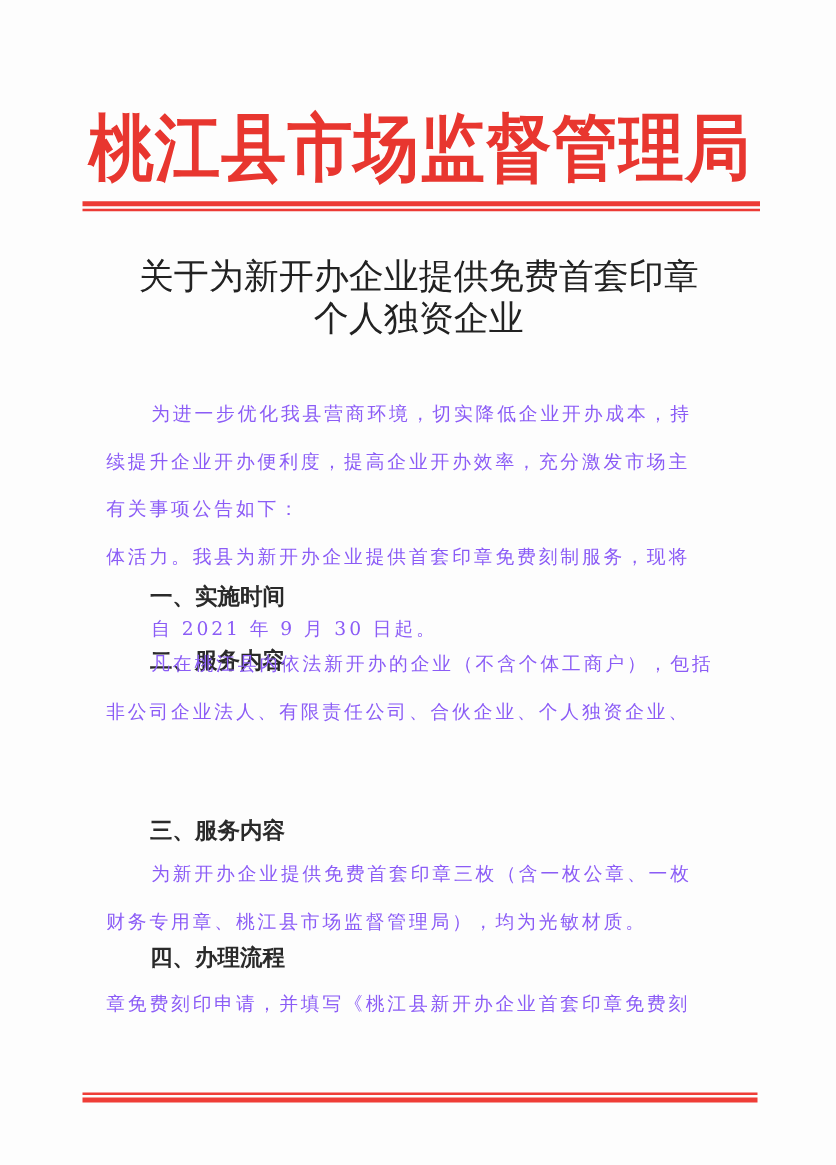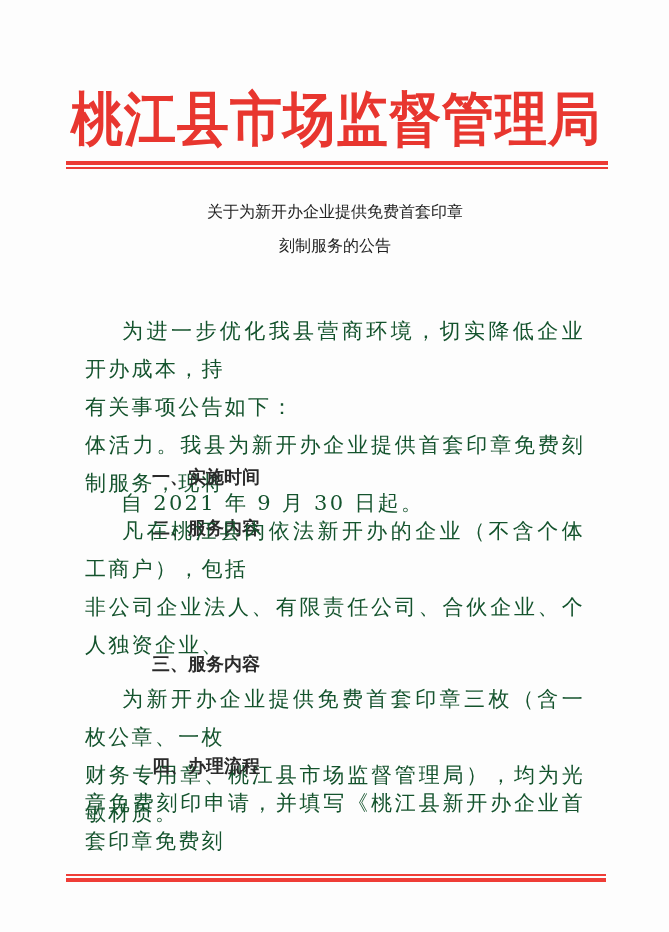--- a/index.html
+++ b/index.html
@@ -10,48 +10,49 @@
   .masthead {
     position:absolute; left:66px; top:82px; width:540px; text-align:center;
     color:#e8362f; font-family:"DejaVu Serif","Liberation Serif",serif;
     font-size:52px; font-weight:bold; letter-spacing:1px; line-height:66px;
     transform:scaleY(1.12); transform-origin:top center;
   }
   .rule-top-thick { position:absolute; left:66px; top:161px; width:542px; height:4px; background:#ec3b35; }
   .rule-top-thin  { position:absolute; left:66px; top:167px; width:542px; height:1.5px; background:#ec3b35; }
   .doc-title {
     position:absolute; left:80px; width:510px; text-align:center;
-    font-family:Liberation Mono, monospace; font-size:16px; color:#222;
+    font-family:Liberation Mono, monospace; font-size:28px; color:#222;
   }
   .t1 { top:202px; }
   .t2 { top:236px; }
   .para {
-    position:absolute; left:85px; width:500px; font-size:21px; line-height:38px;
-    letter-spacing:2.3px; color:#14532d; text-align:justify;
+    position:absolute; left:85px; width:500px; font-size:15px; line-height:38px;
+    letter-spacing:2.3px; color:#8b5cf6; text-align:justify;
   }
   .para .indent { display:inline-block; width:36px; }
   .head {
     position:absolute; left:120px; font-family:Liberation Mono, monospace;
-    font-size:18px; font-weight:bold; color:#2a2a2a;margin-left:32px;
+    font-size:18px; font-weight:bold; color:#2a2a2a;
   }
   .rule-bot-thin  { position:absolute; left:66px; top:874px; width:540px; height:1.5px; background:#ef3d37; }
   .rule-bot-thick { position:absolute; left:66px; top:878px; width:540px; height:4px; background:#ef3d37; }
 </style>
 </head>
 <body>
 
 <div class="masthead">桃江县市场监督管理局</div>
 <div class="rule-top-thick"></div>
 <div class="rule-top-thin"></div>
 
 <div class="doc-title t1">关于为新开办企业提供免费首套印章</div>
-<div class="doc-title t2">刻制服务的公告</div>
+<div class="doc-title t2">个人独资企业</div>
 
 <div class="para" style="top:312px;">
   <div><span class="indent"></span><span>为进一步优化我县营商环境，切实降低企业开办成本，持</span></div>
+  <div>续提升企业开办便利度，提高企业开办效率，充分激发市场主</div>
   <div>有关事项公告如下：</div>
   <div>体活力。我县为新开办企业提供首套印章免费刻制服务，现将</div>
 </div>
 
 <div class="head" style="top:465px;">一、实施时间</div>
 <div class="para" style="top:484px;">
   <div><span class="indent"></span><span>自 2021 年 9 月 30 日起。</span></div>
 </div>
 
 <div class="head" style="top:516px;">二、服务内容</div>

